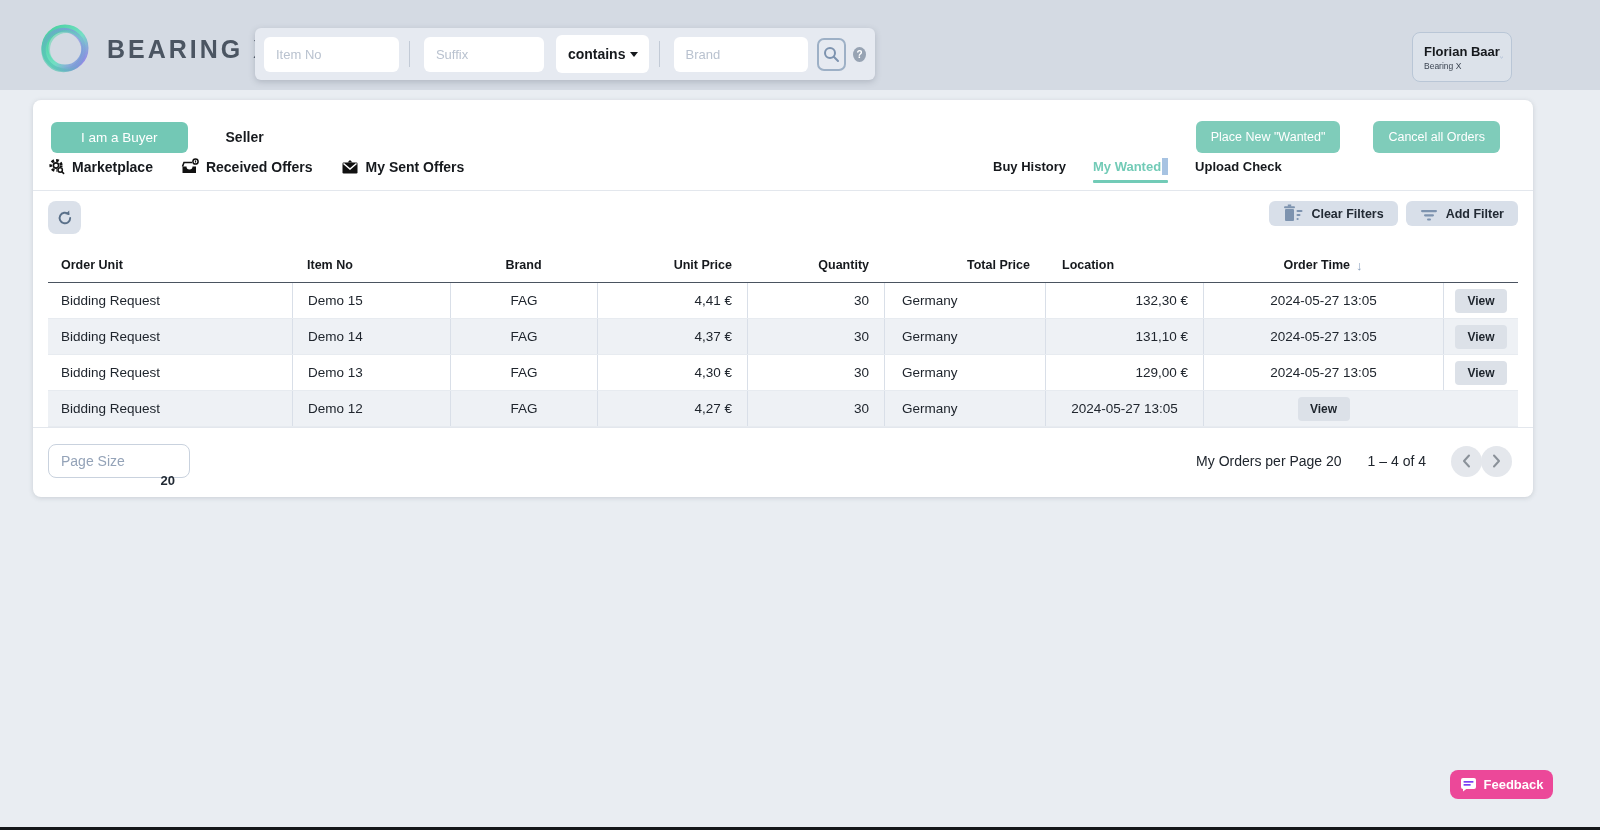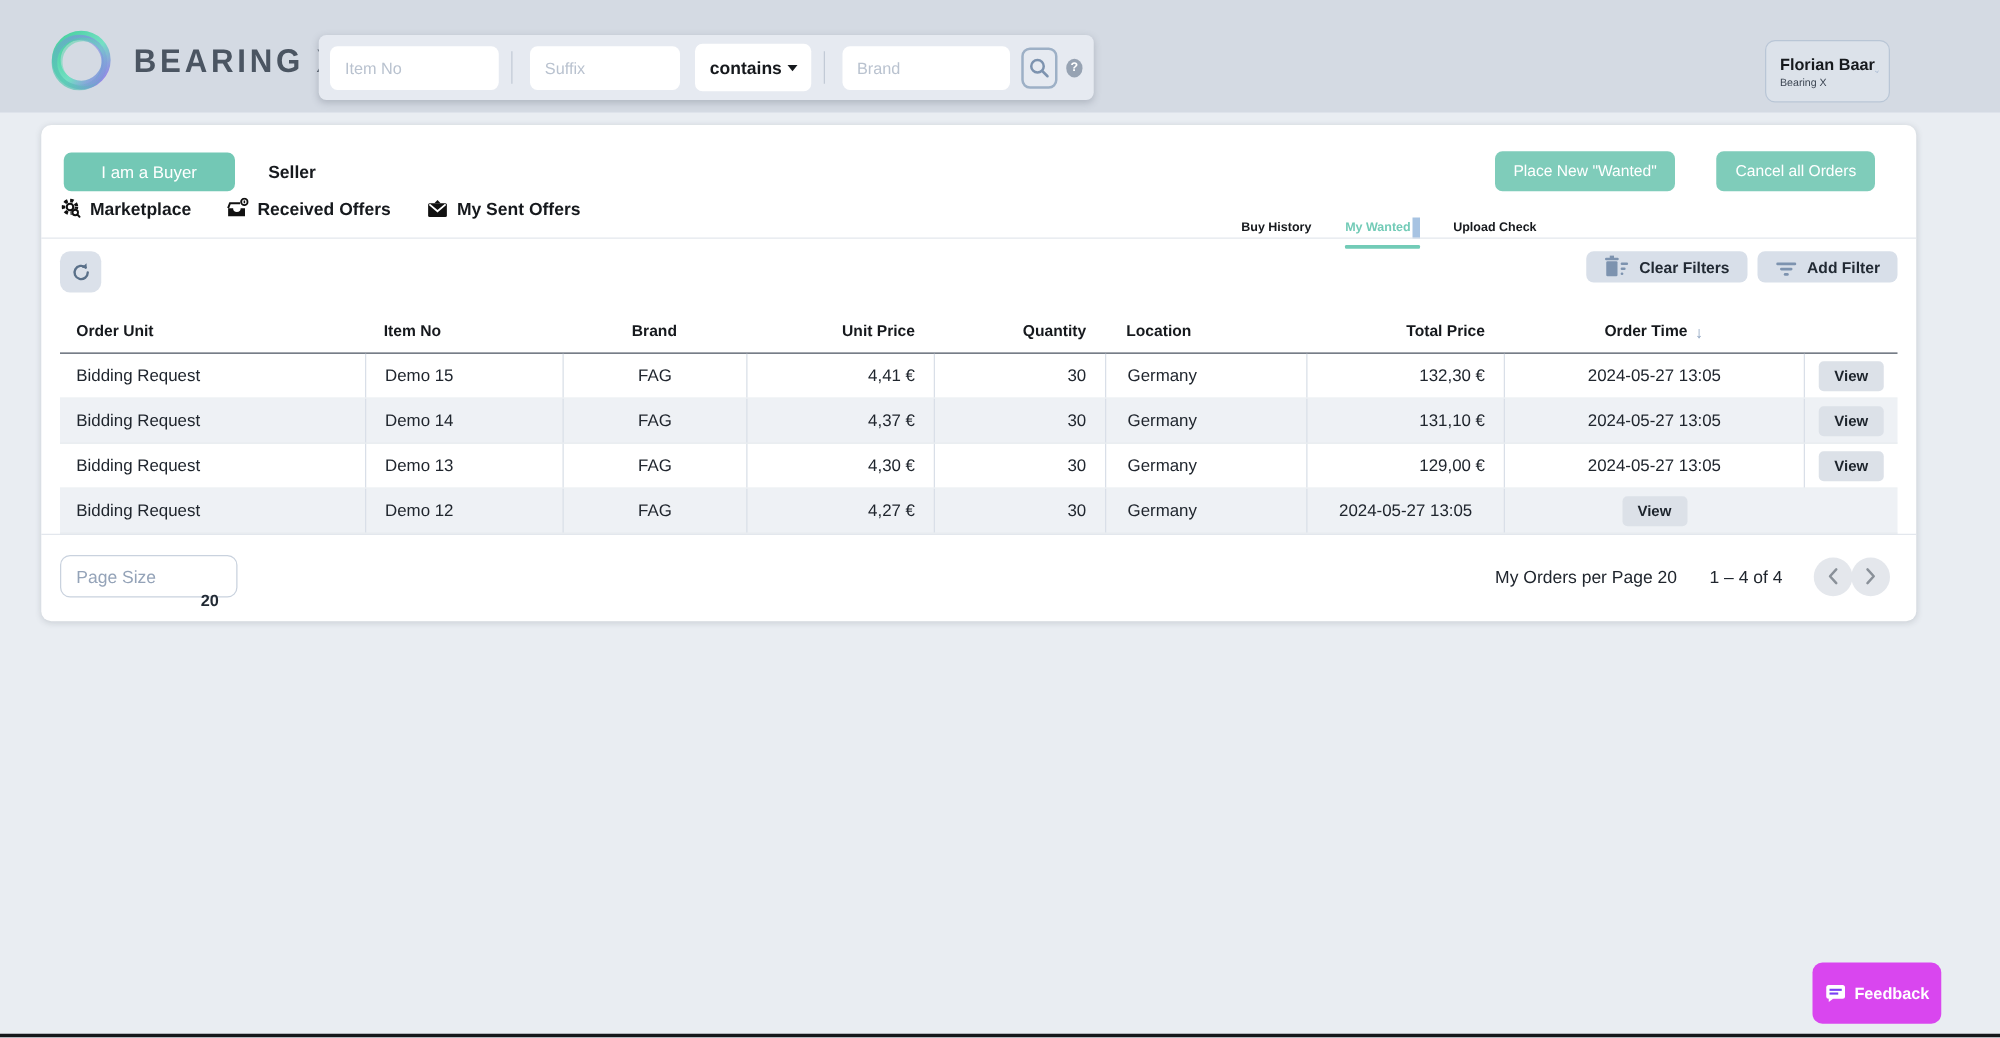--- a/index.html
+++ b/index.html
@@ -73,35 +73,35 @@
     background:#fff; border-radius:8px; box-shadow:0 1px 5px rgba(60,70,85,.18);
   }
 
   
   .row-toolbar { position:absolute; left:18px; right:33px; top:17px; height:40px; display:flex; align-items:center; }
   .btn-teal {
     background:#73c8b5; color:#fff; border:none; border-radius:6px;
     font-size:13.5px; font-family:"Liberation Sans", sans-serif;
     padding:8px 30px; cursor:pointer; font-weight:400;
   }
-  .seller-label { margin-left:27px; font-size:14px; font-weight:600; color:#16191d; }
+  .seller-label { margin-left:38px; font-size:14px; font-weight:600; color:#16191d; }
   .toolbar-spacer { flex:1; }
   .btn-action {
     background:#7fccba; color:#fff; border:none; border-radius:6px;
     font-size:12.5px; font-family:"Liberation Sans", sans-serif;
     padding:9px 15px; cursor:pointer; min-width:125px;
   }
   .btn-cancel-all { margin-left:33px; min-width:94px; }
 
   
   .row-tabs { position:absolute; left:15px; right:15px; top:58px; height:28px; }
   .tabs-left { position:absolute; left:0; top:0; display:flex; gap:28px; align-items:center; }
   .tab { display:flex; align-items:center; gap:7px; font-size:14px; font-weight:600; color:#16191d; cursor:pointer; }
   .tabs-right { position:absolute; left:945px; top:0; display:flex; gap:27px; align-items:center; }
-  .tab-plain { font-size:10px; font-weight:600; color:#16191d; cursor:pointer; padding-bottom:8px;margin-top:16px; }
+  .tab-plain { font-size:13px; font-weight:600; color:#16191d; cursor:pointer; padding-bottom:8px; }
   .tab-active { color:#72cbb7; position:relative; display:flex; align-items:center; }
   .tab-active::after {
     content:""; position:absolute; left:0; bottom:0; width:100%; height:3px;
     background:#72cbb7; border-radius:1px;
   }
   .text-caret { display:inline-block; width:6px; height:17px; background:#a7c3e2; margin-left:1px; }
   .tabs-divider { position:absolute; left:0; top:90px; width:1500px; height:1px; background:#e3e7ed; }
 
   
   .row-filters { position:absolute; left:15px; right:15px; top:101px; height:33px; }
@@ -158,22 +158,22 @@
   .pager-range { font-size:14px; color:#20262e; margin-left:26px; }
   .pager-btn {
     width:31px; height:31px; border-radius:50%; background:#e4e7ec; border:none;
     display:flex; align-items:center; justify-content:center; cursor:pointer;
   }
   .pager-prev { margin-left:25px; }
   .pager-next { margin-left:-1px; }
 
   
   .feedback-btn {
-    position:absolute; left:1450px; top:770px; width:103px; height:49px;
-    background:#d946ef; border:none; border-radius:8px; cursor:pointer;
+    position:absolute; left:1450px; top:770px; width:103px; height:29px;
+    background:#ec4899; border:none; border-radius:8px; cursor:pointer;
     display:flex; align-items:center; justify-content:center; gap:7px;
     color:#fff; font-size:13px; font-weight:700;
     font-family:"Liberation Sans", sans-serif;
   }
 
   .bottom-strip { position:absolute; left:0; bottom:0; width:1600px; height:3px; background:#15171a; }
 </style>
 </head>
 <body>
 
@@ -312,22 +312,22 @@
     </div>
   </div>
 
   <div class="order-table">
     <div class="tgrid thead">
       <div class="th al">Order Unit</div>
       <div class="th al2">Item No</div>
       <div class="th ac">Brand</div>
       <div class="th ar">Unit Price</div>
       <div class="th ar">Quantity</div>
+      <div class="th ar">Total Price</div>
       <div class="th al3">Location</div>
-      <div class="th ar">Total Price</div>
       <div class="th ac">
         <span>Order Time</span>
         <span class="sort-icon">↓</span>
       </div>
       <div class="th"></div>
     </div>
 
     <div class="tgrid tr">
       <div class="td al">Bidding Request</div>
       <div class="td al2 bordered">Demo 15</div>

